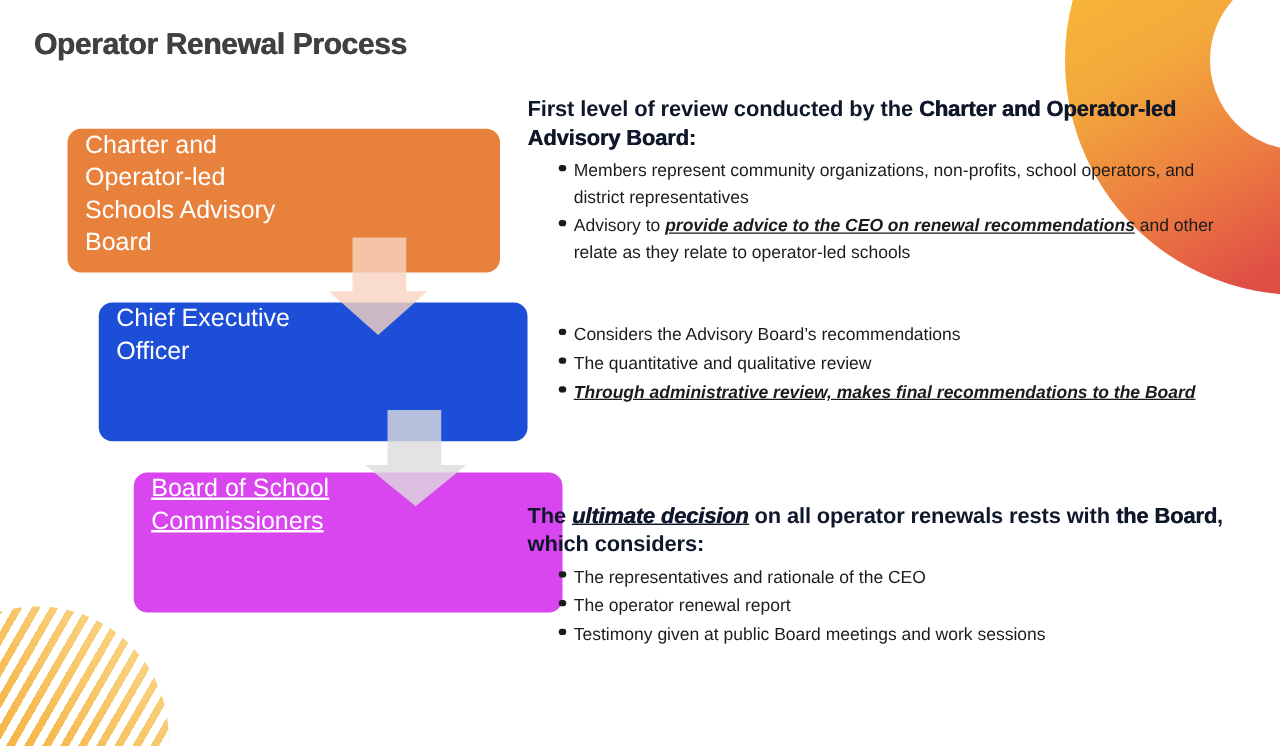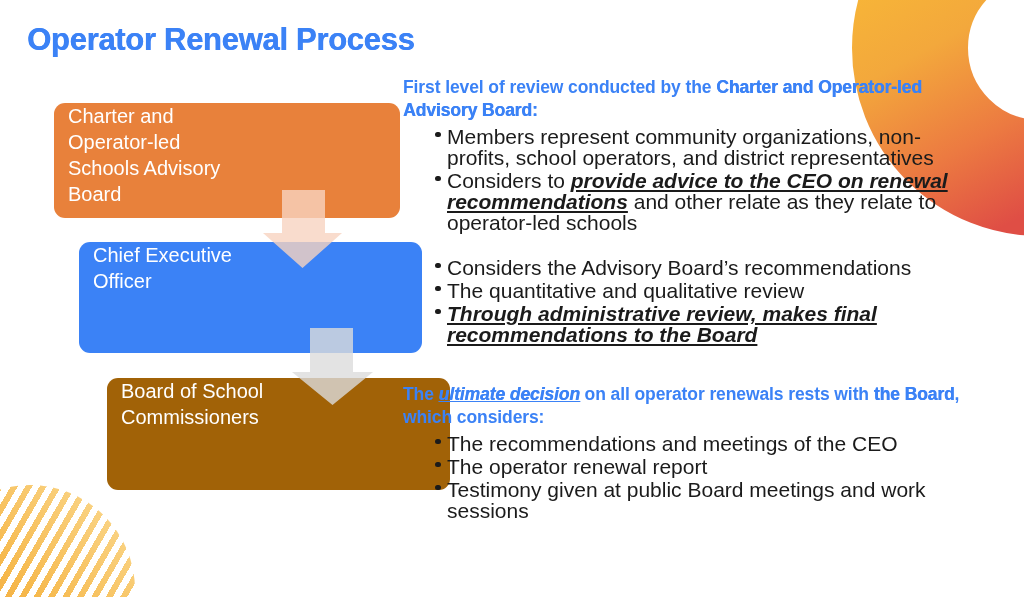--- a/index.html
+++ b/index.html
@@ -23,22 +23,22 @@
     width: 210px; height: 210px; border-radius: 50%;
     background:
       repeating-linear-gradient(120deg, rgba(255,255,255,0) 0 6px, #ffffff 6px 12.5px),
       linear-gradient(45deg, #EE9730 0%, #F6B94D 50%, #FBDC96 100%);
     z-index: 0;
   }
 
   
   .title {
     position: absolute; left: 27px; top: 22px; margin: 0;
-    font-size: 31px; font-weight: 700; letter-spacing: -0.3px;
-    color: #3b82f6; z-index: 3;
+    font-size: 24px; font-weight: 700; letter-spacing: -0.3px;
+    color: #404040; z-index: 3;
     text-shadow: 0.5px 0 0 currentColor;
   }
 
   
   .box {
     position: absolute;
     border-radius: 11px;
     color: #ffffff;
     display: flex; 
     padding: 0 14px;
@@ -56,32 +56,32 @@
   }
 
   
   .content {
     position: absolute; left: 403px; top: 0; width: 596px; height: 597px;
     z-index: 3;
   }
   .section { position: absolute; left: 0; width: 596px; }
   #section-1 { top: 76px; }
   #section-2 { top: 253px; }
-  #section-3 { top: 383px; }
+  #section-3 { top: 401px; }
   .heading {
     font-size: 17.5px; line-height: 23px; font-weight: 700;
-    letter-spacing: -0.1px; color: #3b82f6;
+    letter-spacing: -0.1px; color: #0f172a; margin-left: 19px;
   }
   .heading .b, .heading .bi { text-shadow: 0.45px 0 0 currentColor; }
   .bullets { margin-top: 4px; }
   .bullet {
     position: relative;
-    margin-left: 44px; margin-bottom: 2px;
+    margin-left: 56px; margin-bottom: 2px;
     width: 534px;
-    font-size: 21px; line-height: 21px; font-weight: 400;
+    font-size: 14px; line-height: 21px; font-weight: 400;
     color: #1b1b1b;
   }
   .bullet::before {
     content: ""; position: absolute; left: -12px; top: 5.5px;
     width: 5.5px; height: 5.5px; border-radius: 50%;
     background: #1b1b1b;
   }
   .b  { font-weight: 700; }
   .bi { font-weight: 700; font-style: italic; text-decoration: underline; }
 </style>
@@ -105,55 +105,55 @@
   <div class="stripes"></div>
 
   <h1 class="title">Operator Renewal Process</h1>
 
   <div class="box" id="box-advisory" style="background-color: rgb(232, 129, 59);">
     <span>Charter and
 Operator-led
 Schools Advisory
 Board</span>
   </div>
-  <div class="box" id="box-ceo" style="background-color: #3b82f6;">
+  <div class="box" id="box-ceo" style="background-color: #1d4ed8;">
     <span>Chief Executive
 Officer</span>
   </div>
-  <div class="box" id="box-board" style="background-color: #a16207;">
+  <div class="box" id="box-board" style="background-color: #d946ef; text-decoration: underline;">
     <span>Board of School
 Commissioners</span>
   </div>
 
   <svg class="arrows-layer" viewBox="0 0 1024 597" aria-hidden="true">
     <polygon points="282,190 325,190 325,233 342,233 302.5,268 263,233 282,233" fill="rgba(248,211,193,0.8)"></polygon>
     <polygon points="310,328 353,328 353,372 373,372 332.5,405 292,372 310,372" fill="rgba(220,220,220,0.8)"></polygon>
   </svg>
 
   <div class="content">
 
     <div class="section" id="section-1">
       <div class="heading"><span>First level of review conducted by the </span><span class="b">Charter and Operator-led Advisory Board:</span></div>
       <div class="bullets">
         <div class="bullet"><span>Members represent community organizations, non-profits, school operators, and district representatives</span></div>
-        <div class="bullet"><span>Considers to </span><span class="bi">provide advice to the CEO on renewal recommendations</span><span> and other relate as they relate to operator-led schools</span></div>
+        <div class="bullet"><span>Advisory to </span><span class="bi">provide advice to the CEO on renewal recommendations</span><span> and other relate as they relate to operator-led schools</span></div>
       </div>
     </div>
 
     <div class="section" id="section-2">
       <div class="bullets">
         <div class="bullet"><span>Considers the Advisory Board’s recommendations</span></div>
         <div class="bullet"><span>The quantitative and qualitative review</span></div>
         <div class="bullet"><span class="bi">Through administrative review, makes final recommendations to the Board</span></div>
       </div>
     </div>
 
     <div class="section" id="section-3">
       <div class="heading"><span>The </span><span class="bi">ultimate decision</span><span> on all operator renewals rests with </span><span class="b">the Board</span><span>, which considers:</span></div>
       <div class="bullets">
-        <div class="bullet"><span>The recommendations and meetings of the CEO</span></div>
+        <div class="bullet"><span>The representatives and rationale of the CEO</span></div>
         <div class="bullet"><span>The operator renewal report</span></div>
         <div class="bullet"><span>Testimony given at public Board meetings and work sessions</span></div>
       </div>
     </div>
 
   </div>
 </div>
 
 </body></html>

